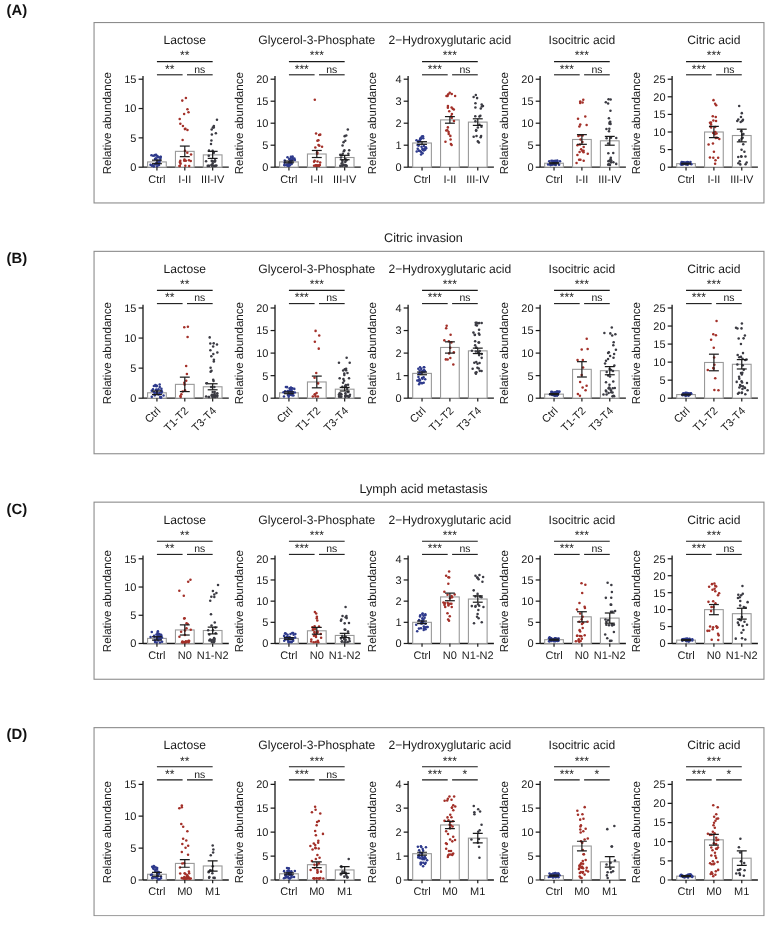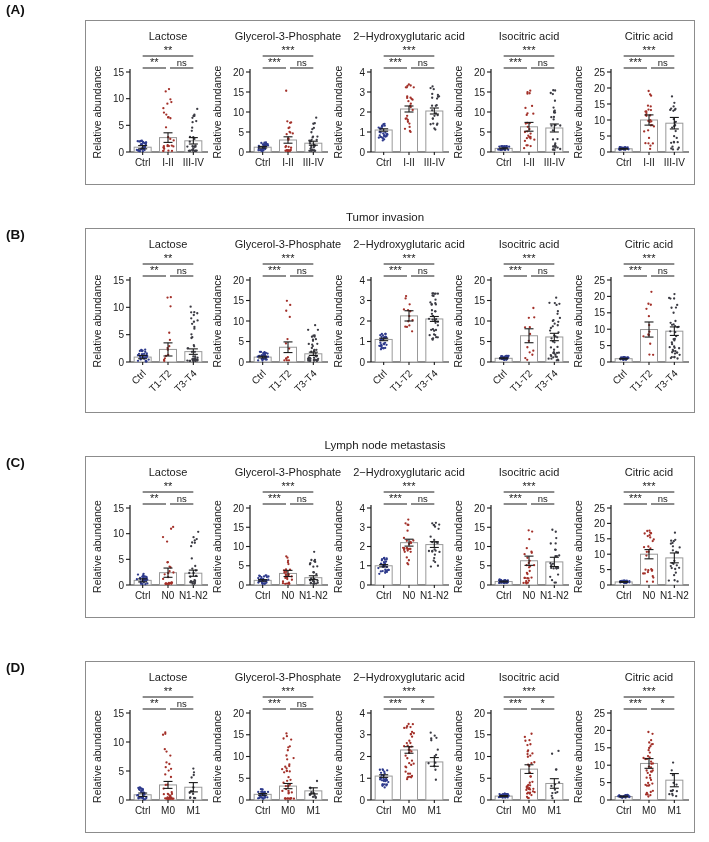--- a/index.html
+++ b/index.html
@@ -649,21 +649,21 @@
           <line x1="52.666666666666664" y1="42" x2="76" y2="42" stroke="#1a1a1a" stroke-width="1"></line>
           <text x="64.33333333333333" y="40" font-size="11" text-anchor="middle" fill="#1a1a1a">***</text>
           <line x1="80" y1="42" x2="103.33333333333333" y2="42" stroke="#1a1a1a" stroke-width="1"></line>
           <text x="91.66666666666666" y="40" font-size="9.5" text-anchor="middle" fill="#1a1a1a">ns</text>
         </svg>
       </div>
     </div>
     <div class="panel later">
       <div class="panel-header">
         <span class="panel-letter" style="top: 16px;">(B)</span>
-        <span class="panel-title">Tumor invasion</span>
+        <span class="panel-title">Citric invasion</span>
       </div>
       <div class="panel-box" style="border-color: rgb(140, 140, 140);">
         <svg width="119" height="172">
           <text x="78" y="14" font-size="11" text-anchor="middle" fill="#1a1a1a">Lactose</text>
           <line x1="40" y1="43" x2="40" y2="128" stroke="#1a1a1a" stroke-width="1.2"></line>
           <line x1="40" y1="128" x2="118" y2="128" stroke="#1a1a1a" stroke-width="1.2"></line>
           <line x1="36" y1="128" x2="40" y2="128" stroke="#1a1a1a" stroke-width="1.1"></line>
           <text x="34" y="131.5" font-size="10" text-anchor="end" fill="#1a1a1a">0</text>
           <line x1="36" y1="100.66666666666667" x2="40" y2="100.66666666666667" stroke="#1a1a1a" stroke-width="1.1"></line>
           <text x="34" y="104.16666666666667" font-size="10" text-anchor="end" fill="#1a1a1a">5</text>
@@ -1274,21 +1274,21 @@
           <line x1="52.666666666666664" y1="42" x2="76" y2="42" stroke="#1a1a1a" stroke-width="1"></line>
           <text x="64.33333333333333" y="40" font-size="11" text-anchor="middle" fill="#1a1a1a">***</text>
           <line x1="80" y1="42" x2="103.33333333333333" y2="42" stroke="#1a1a1a" stroke-width="1"></line>
           <text x="91.66666666666666" y="40" font-size="9.5" text-anchor="middle" fill="#1a1a1a">ns</text>
         </svg>
       </div>
     </div>
     <div class="panel later">
       <div class="panel-header">
         <span class="panel-letter" style="top: 16px;">(C)</span>
-        <span class="panel-title">Lymph node metastasis</span>
+        <span class="panel-title">Lymph acid metastasis</span>
       </div>
       <div class="panel-box" style="border-color: rgb(140, 140, 140);">
         <svg width="119" height="149">
           <text x="78" y="14" font-size="11" text-anchor="middle" fill="#1a1a1a">Lactose</text>
           <line x1="40" y1="43" x2="40" y2="123" stroke="#1a1a1a" stroke-width="1.2"></line>
           <line x1="40" y1="123" x2="118" y2="123" stroke="#1a1a1a" stroke-width="1.2"></line>
           <line x1="36" y1="123" x2="40" y2="123" stroke="#1a1a1a" stroke-width="1.1"></line>
           <text x="34" y="126.5" font-size="10" text-anchor="end" fill="#1a1a1a">0</text>
           <line x1="36" y1="97.33333333333334" x2="40" y2="97.33333333333334" stroke="#1a1a1a" stroke-width="1.1"></line>
           <text x="34" y="100.83333333333334" font-size="10" text-anchor="end" fill="#1a1a1a">5</text>

